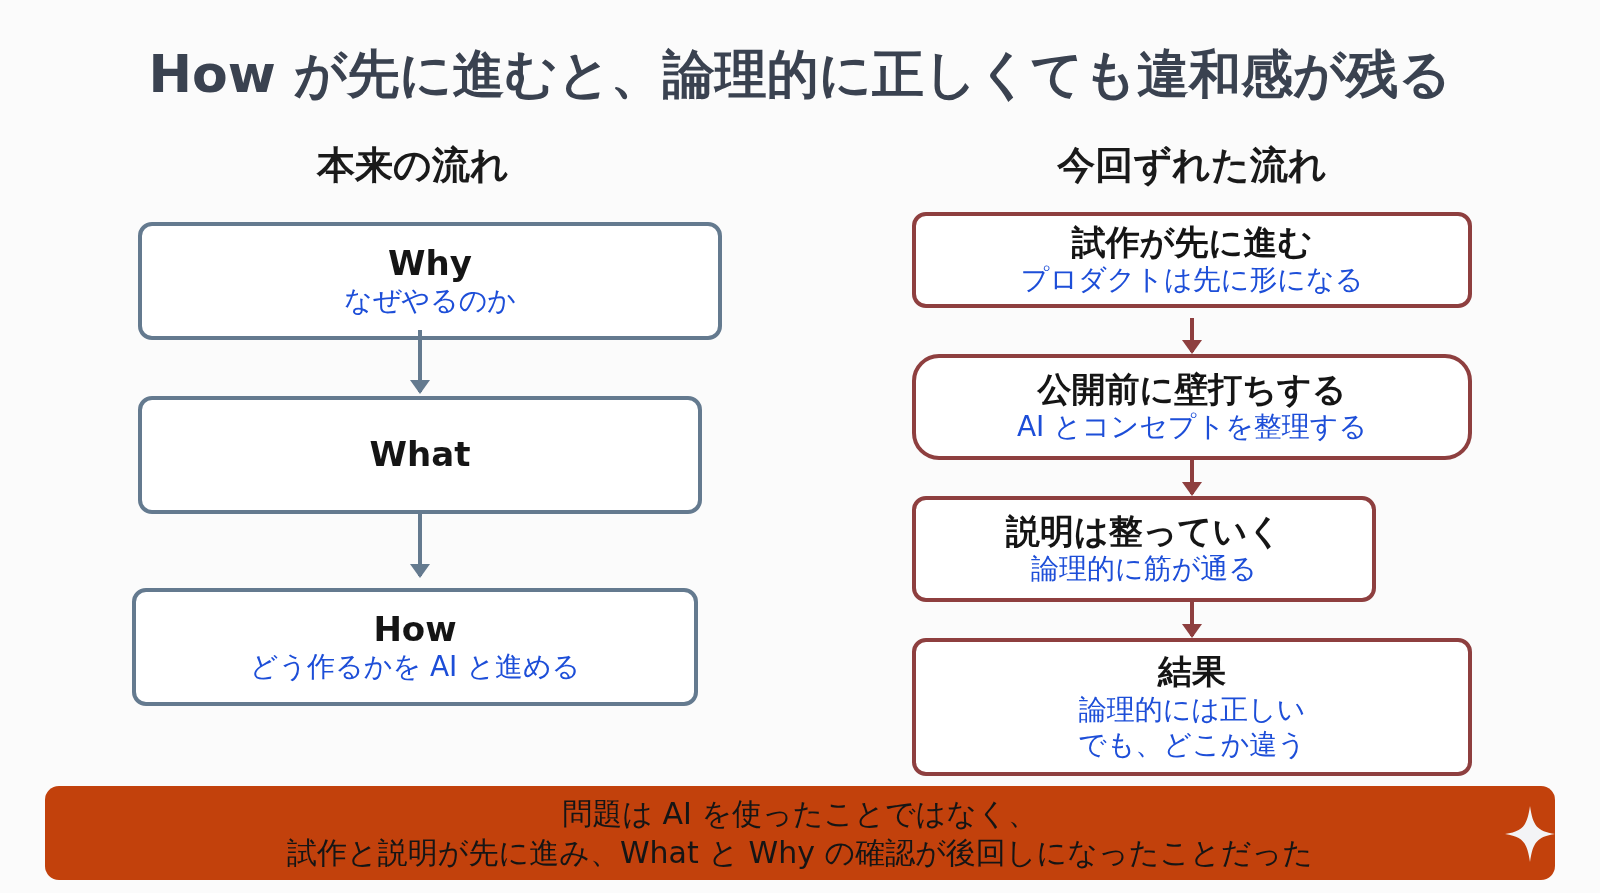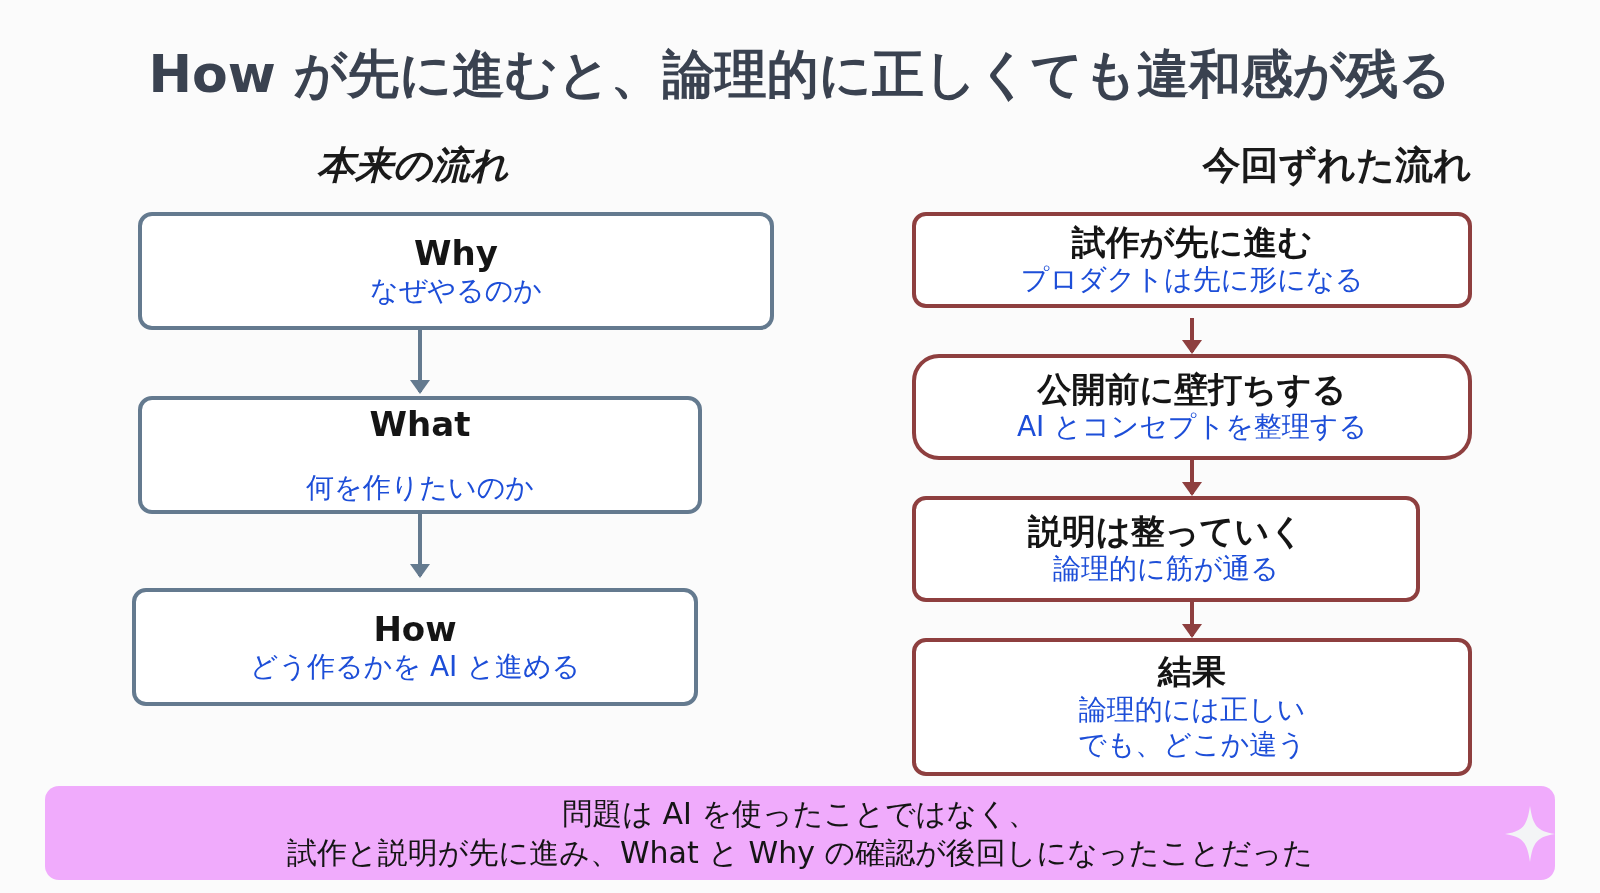--- a/index.html
+++ b/index.html
@@ -33,67 +33,66 @@
     content: ""; position: absolute; left: -8px; bottom: -2px;
     border-left: 10px solid transparent; border-right: 10px solid transparent;
     border-top: 14px solid;
   }
   .arrow.left { background: #647a8f; }
   .arrow.left::after { border-top-color: #647a8f; }
   .arrow.right { background: #8e3f3f; }
   .arrow.right::after { border-top-color: #8e3f3f; }
   .footer {
     position: absolute; left: 45px; top: 786px; width: 1510px; height: 94px;
-    background: #f0abfc; border-radius: 14px;
+    background: #c2410c; border-radius: 14px;
     display: flex; flex-direction: column; justify-content: center; align-items: center;
     font-size: 30px; line-height: 1.3; color: #151515;
   }
   .sparkle {
     position: absolute; right: 0px; top: 20px; width: 50px; height: 56px;
   }
 </style>
 </head>
 <body>
 
 <div class="title">How が先に進むと、論理的に正しくても違和感が残る</div>
 
-<div class="col-heading" style="left:138px; top:140px; width:550px;font-style:italic;">本来の流れ</div>
+<div class="col-heading" style="left:138px; top:140px; width:550px;">本来の流れ</div>
 
-<div class="box left" style="left:138px; top:212px; width:636px; height:118px;">
+<div class="box left" style="left:138px; top:222px; width:584px; height:118px;">
   <div class="head">Why</div>
   <div class="sub">なぜやるのか</div>
 </div>
 <div class="arrow left" style="left:418px; top:330px; height:62px;"></div>
 
 <div class="box left" style="left:138px; top:396px; width:564px; height:118px;gap:25px;">
   <div class="head">What</div>
-  <div class="sub">何を作りたいのか</div>
 </div>
 <div class="arrow left" style="left:418px; top:514px; height:62px;"></div>
 
 <div class="box left" style="left:132px; top:580px; width:566px; height:118px;margin-top:8px;">
   <div class="head">How</div>
   <div class="sub">どう作るかを AI と進める</div>
 </div>
 
-<div class="col-heading" style="left:912px; top:140px; width:560px;text-align:right;">今回ずれた流れ</div>
+<div class="col-heading" style="left:912px; top:140px; width:560px;">今回ずれた流れ</div>
 
 <div class="box right" style="left:912px; top:212px; width:560px; height:96px;">
   <div class="head">試作が先に進む</div>
   <div class="sub">プロダクトは先に形になる</div>
 </div>
 <div class="arrow right" style="left:1190px; top:318px; height:34px;"></div>
 
 <div class="box right" style="left:912px; top:354px; width:560px; height:106px;border-radius:27px;">
   <div class="head">公開前に壁打ちする</div>
   <div class="sub">AI とコンセプトを整理する</div>
 </div>
 <div class="arrow right" style="left:1190px; top:460px; height:34px;"></div>
 
-<div class="box right" style="left:912px; top:496px; width:508px; height:106px;">
+<div class="box right" style="left:912px; top:496px; width:464px; height:106px;">
   <div class="head">説明は整っていく</div>
   <div class="sub">論理的に筋が通る</div>
 </div>
 <div class="arrow right" style="left:1190px; top:602px; height:34px;"></div>
 
 <div class="box right" style="left:912px; top:638px; width:560px; height:138px;">
   <div class="head">結果</div>
   <div class="sub">論理的には正しい</div>
   <div class="sub">でも、どこか違う</div>
 </div>

